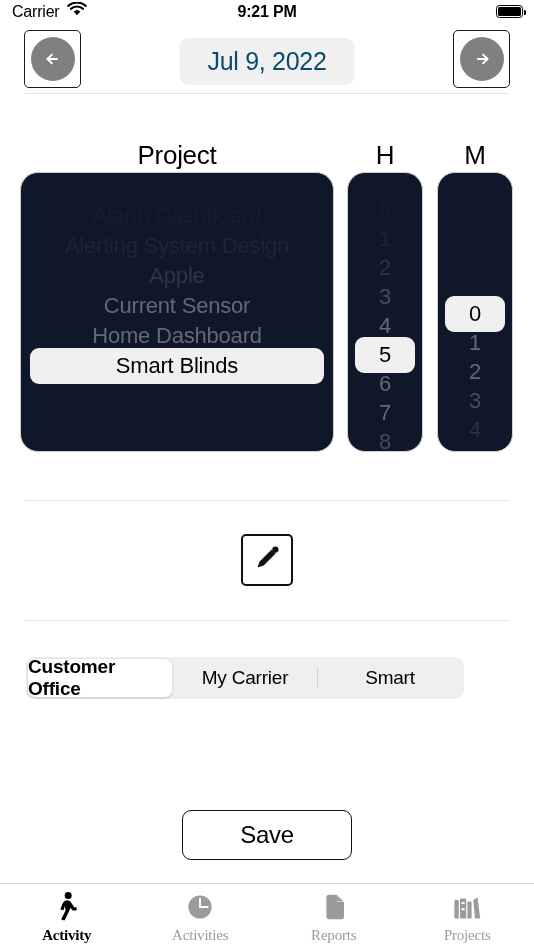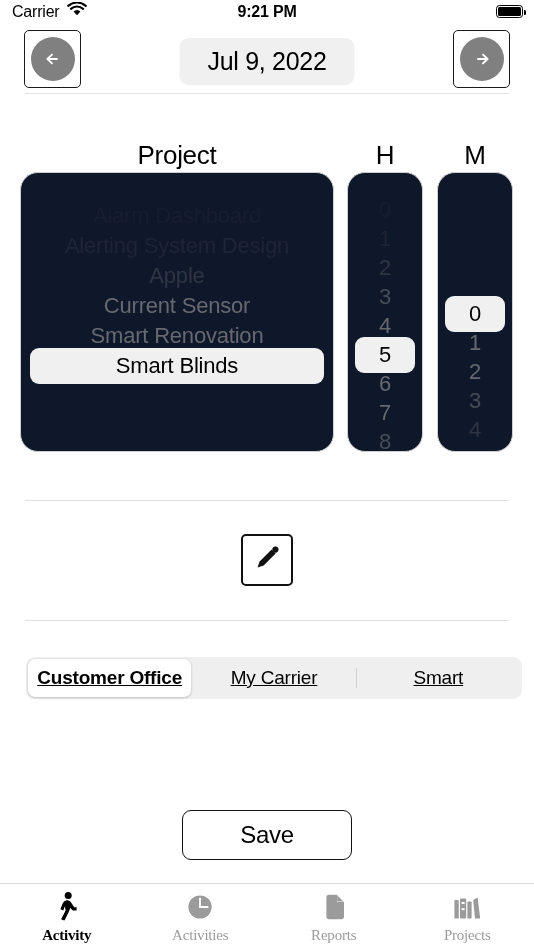--- a/index.html
+++ b/index.html
@@ -53,21 +53,21 @@
   .arrow-circle {
     width: 44px; height: 44px; border-radius: 50%; background: #808080;
     display: flex; align-items: center; justify-content: center;
   }
   .arrow-circle svg { display:block; }
 
   .date-pill {
     position: absolute; left: 50%; transform: translateX(-50%); top: 8px;
     background: #f0f0f0; border-radius: 9px;
     padding: 9px 28px;
-    font-size: 25px; color: #000000; letter-spacing: -0.3px;
+    font-size: 25px; color: #0c4a6e; letter-spacing: -0.3px;
     cursor: pointer; white-space: nowrap;
   }
 
   .divider {
     position: absolute; left: 25px; width: 484px; height: 1px; background: #e2e2e2;
   }
   .d1 { top: 93px; }
   .d2 { top: 500px; }
   .d3 { top: 620px; }
 
@@ -127,23 +127,23 @@
   
   .edit-btn {
     position: absolute; left: 50%; transform: translateX(-50%); top: 534px;
     width: 52px; height: 52px; border: 2px solid #111; border-radius: 5px;
     background: #fff; display: flex; align-items: center; justify-content: center;
     cursor: pointer;
   }
 
   
   .segmented {
-    position: absolute; left: 26px; top: 657px; width: 496px; height: 42px;
+    position: absolute; left: 26px; top: 657px; width: 438px; height: 42px;
     background: #efeff0; border-radius: 9px;
-    display: flex; align-items: center; padding: 2px; text-decoration: underline;
+    display: flex; align-items: center; padding: 2px;
   }
   .seg {
     flex: 1; height: 38px; display: flex; align-items: center; justify-content: center;
     font-size: 19px; color: #000; letter-spacing: -0.2px; cursor: pointer;
     position: relative; border-radius: 7px;
   }
   .seg.active {
     background: #fff; font-weight: bold;
     box-shadow: 0 1px 3px rgba(0,0,0,0.18), 0 0 1px rgba(0,0,0,0.12);
   }
@@ -236,21 +236,21 @@
         <div class="pk-item f4">
             <span>Alerting System Design</span>
           </div>
         <div class="pk-item f3">
             <span>Apple</span>
           </div>
         <div class="pk-item f1">
             <span>Current Sensor</span>
           </div>
         <div class="pk-item f1">
-            <span>Smart Renovation</span>
+            <span>Home Dashboard</span>
           </div>
         <div class="pk-item selected f0">
             <span class="pk-pill">Smart Blinds</span>
           </div>
       </div>
     </div>
 
     <div class="picker-box pb-h">
       <div class="picker-list pl-h">
         <div class="pk-item f5">

